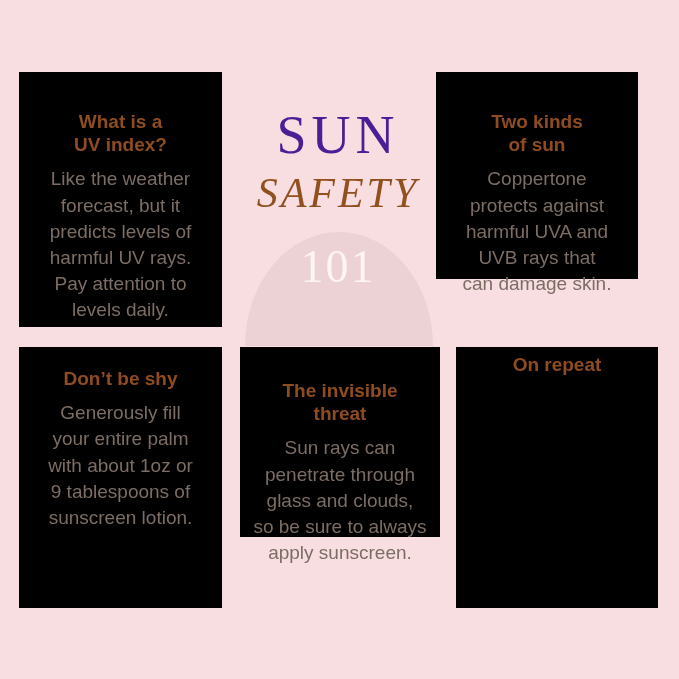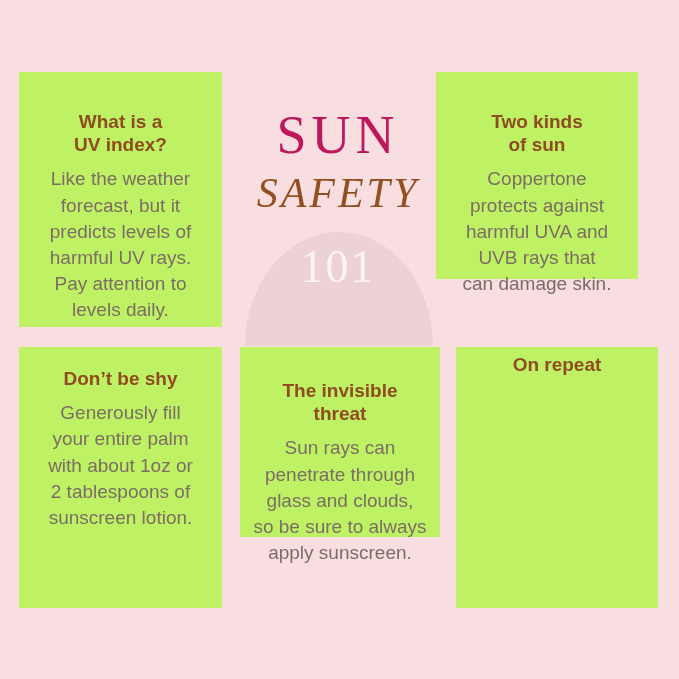--- a/index.html
+++ b/index.html
@@ -42,21 +42,21 @@
     top: 72px;
     width: 200px;
     height: 274px;
     z-index: 2;
     text-align: center;
   }
   .brand-sun {
     font-family: "Liberation Serif", serif;
     font-size: 54px;
     letter-spacing: 5px;
-    color: #be185d;
+    color: #4c1d95;
     line-height: 1;
     margin-top: 36px;
     font-weight: 400;
   }
   .brand-safety {
     font-family: "Liberation Serif", serif;
     font-size: 42px;
     letter-spacing: 3px;
     color: #91501f;
     line-height: 1.2;
@@ -70,21 +70,21 @@
     color: #fdf4f3;
     letter-spacing: 2px;
     line-height: 1;
     margin-top: 26px;
     font-weight: 400;
   }
 
   
   .card {
     position: absolute;
-    background: #bef264;
+    background: #000000;
     z-index: 1;
     box-sizing: border-box;
     display: flex;
     flex-direction: column;
     justify-content: center;
     align-items: center;
     padding: 6px 10px;
   }
   .card-title {
     color: #8e4c20;
@@ -150,21 +150,21 @@
 harmful UVA and
 UVB rays that
 can damage skin.</div>
   </div>
 
   <div class="card" id="card-dont-be-shy">
     <div class="card-title" style="white-space: pre-line;">Don’t be shy</div>
     <div class="card-body">Generously fill
 your entire palm
 with about 1oz or
-2 tablespoons of
+9 tablespoons of
 sunscreen lotion.</div>
   </div>
 
   <div class="card" id="card-invisible">
     <div class="card-title" style="white-space: pre-line;">The invisible
 threat</div>
     <div class="card-body">Sun rays can
 penetrate through
 glass and clouds,
 so be sure to always

